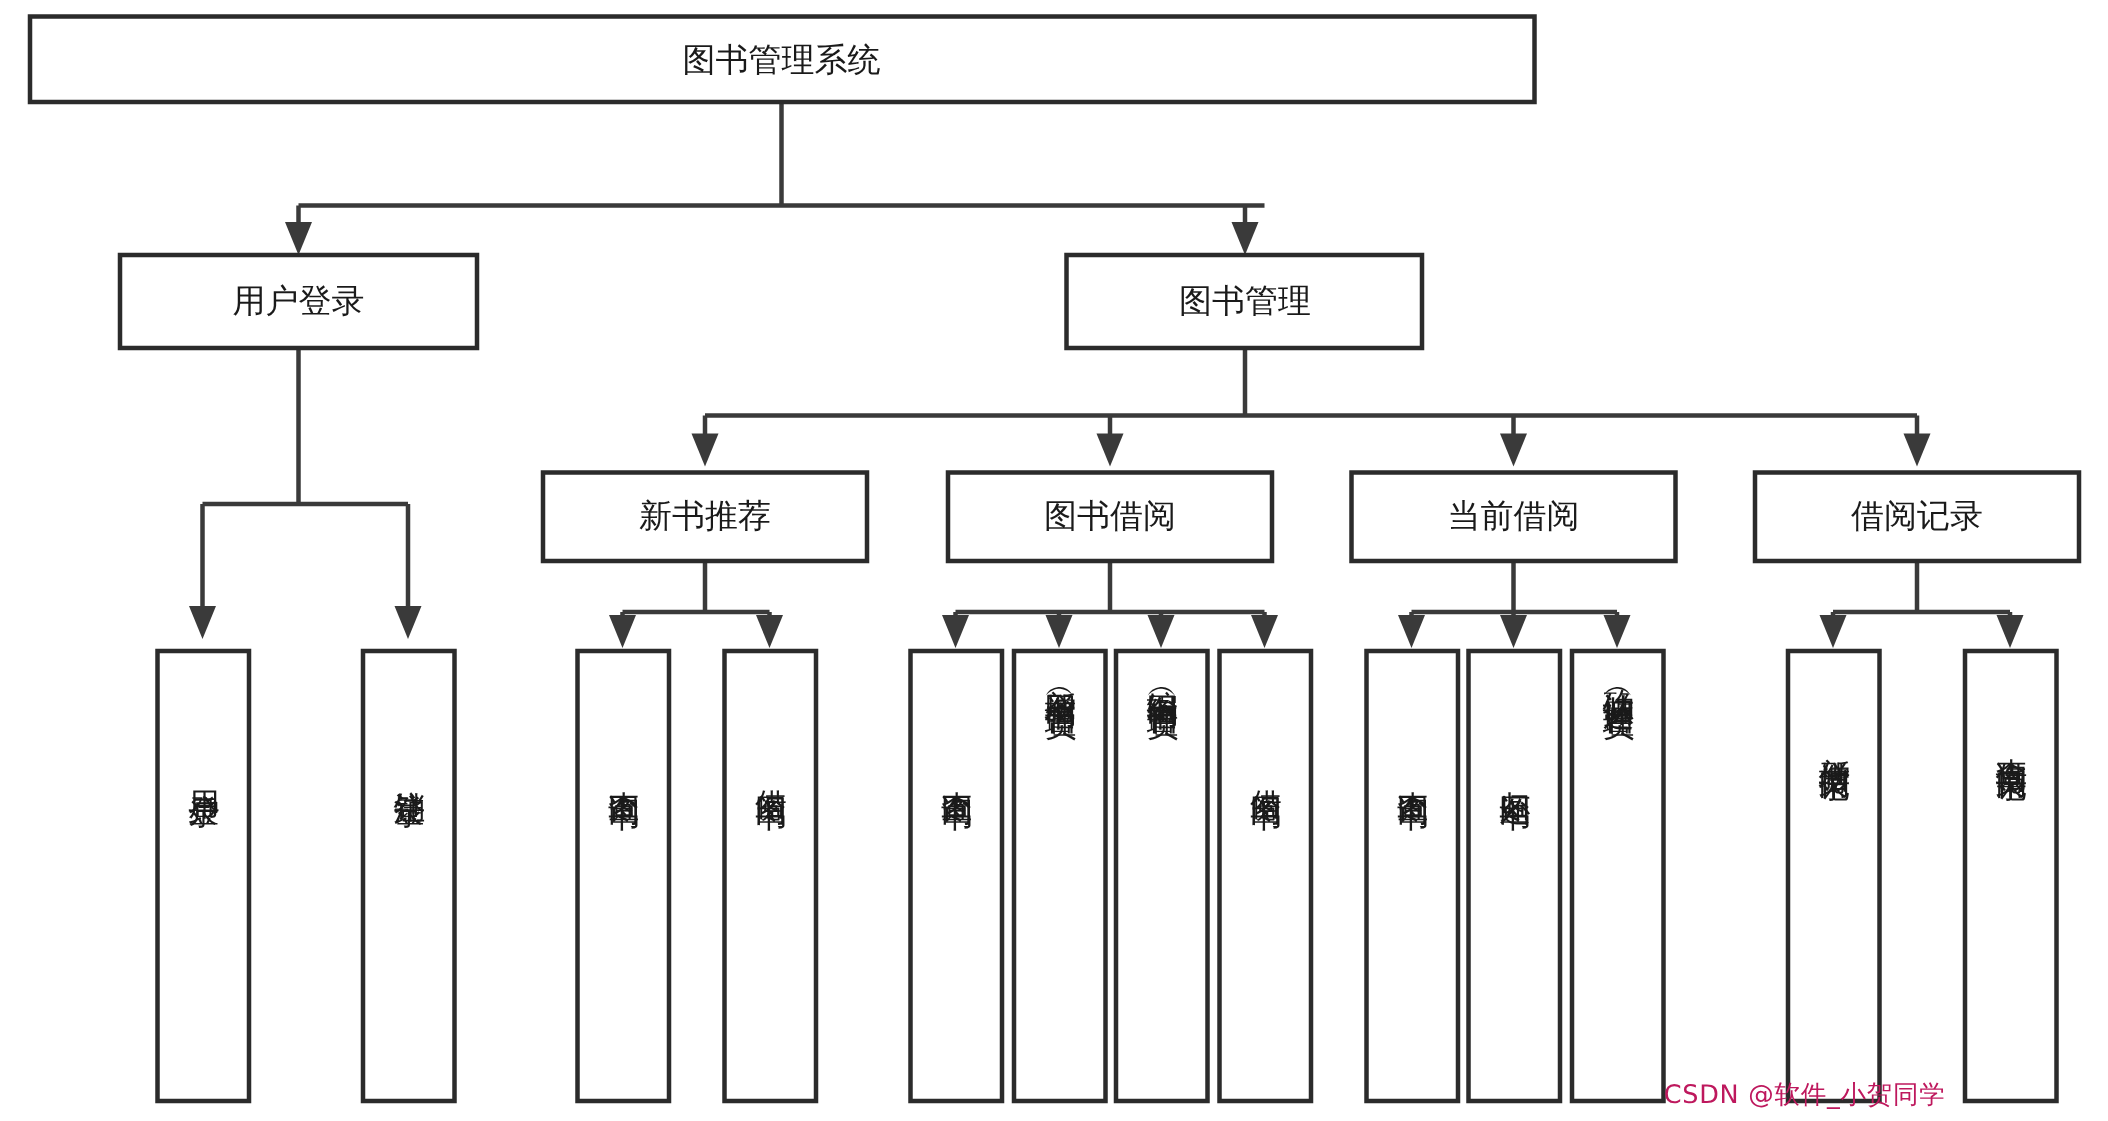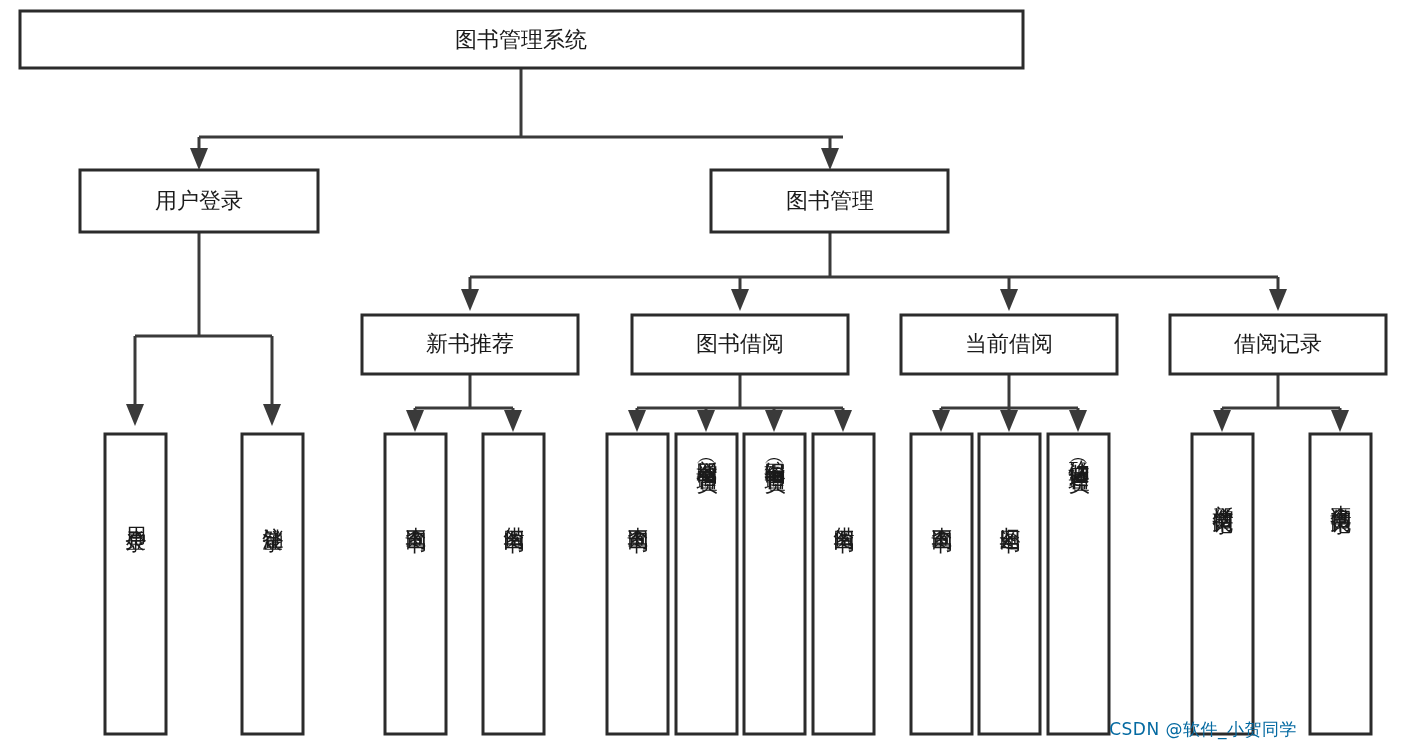--- a/index.html
+++ b/index.html
@@ -65,21 +65,21 @@
     color: #1a1a1a;
     letter-spacing: 2px;
     white-space: nowrap;
   }
   #watermark {
     position: absolute;
     right: 8px;
     bottom: 6px;
     font-family: "DejaVu Sans", "Liberation Sans", sans-serif;
     font-size: 17px;
-    color: #0369a1;
+    color: #be185d;
     letter-spacing: 0.5px;
     user-select: none;
     pointer-events: none;
     white-space: nowrap;
   }
 </style>
 </head>
 <body>
 
 <div id="diagram-root">

